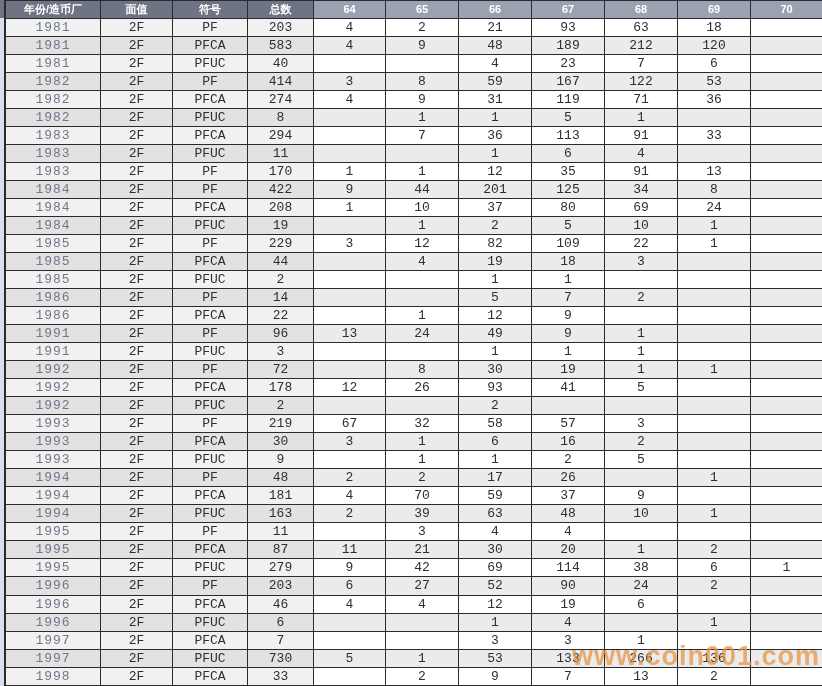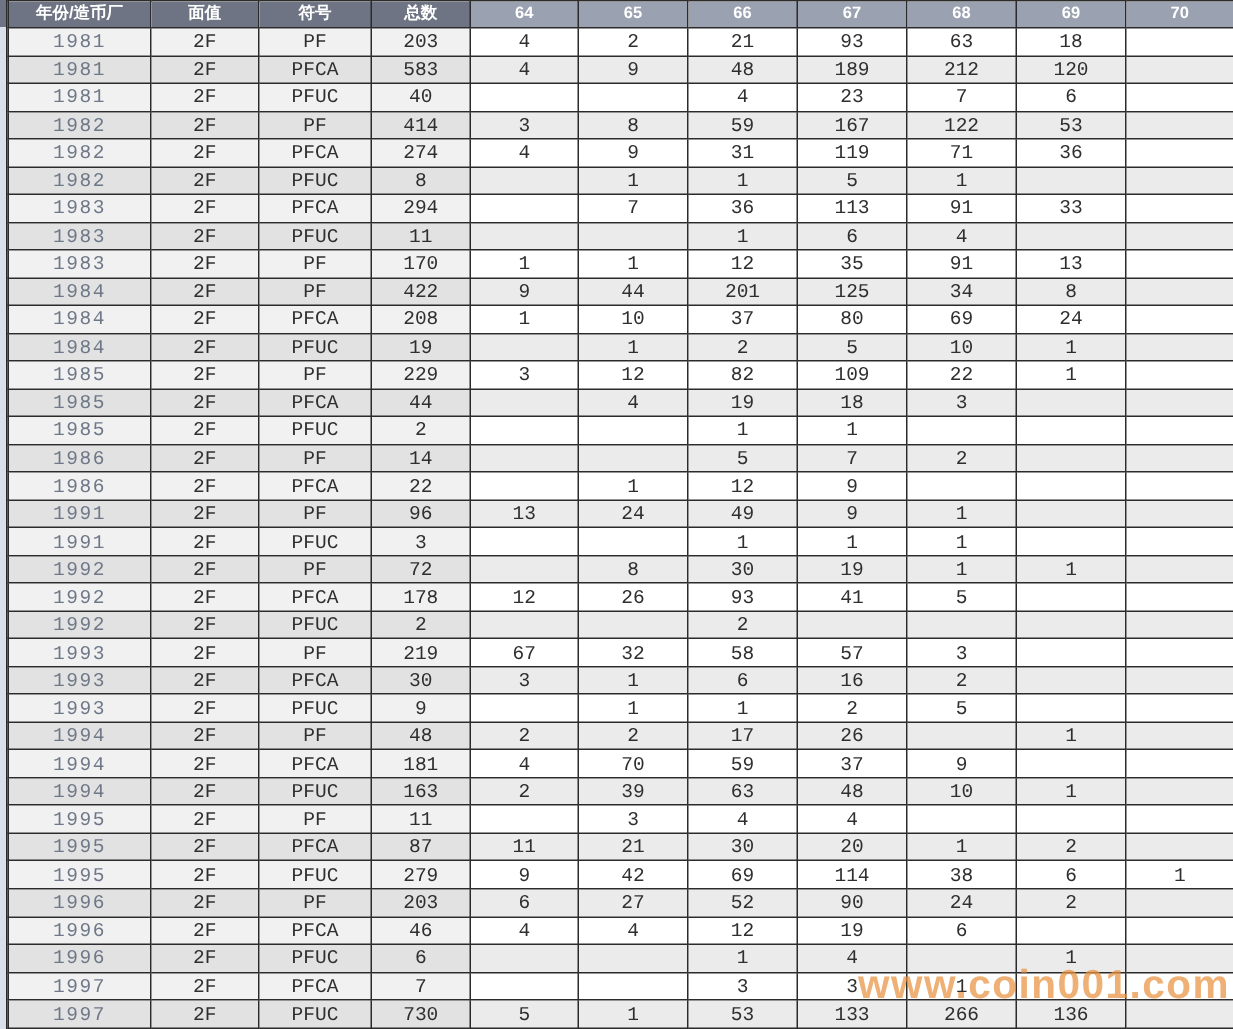--- a/index.html
+++ b/index.html
@@ -585,16 +585,29 @@
           <td class="left-col">PFUC</td>
           <td class="left-col">730</td>
           <td>5</td>
           <td>1</td>
           <td>53</td>
           <td>133</td>
           <td>266</td>
           <td>136</td>
           <td></td>
         </tr>
+        <tr class="odd">
+          <td class="left-col year">1998</td>
+          <td class="left-col">2F</td>
+          <td class="left-col">PFCA</td>
+          <td class="left-col">33</td>
+          <td></td>
+          <td>2</td>
+          <td>9</td>
+          <td>7</td>
+          <td>13</td>
+          <td>2</td>
+          <td></td>
+        </tr>
       </tbody>
   </table>
   <div id="watermark">www.coin001.com</div>
 </div>
 
 </body></html>

